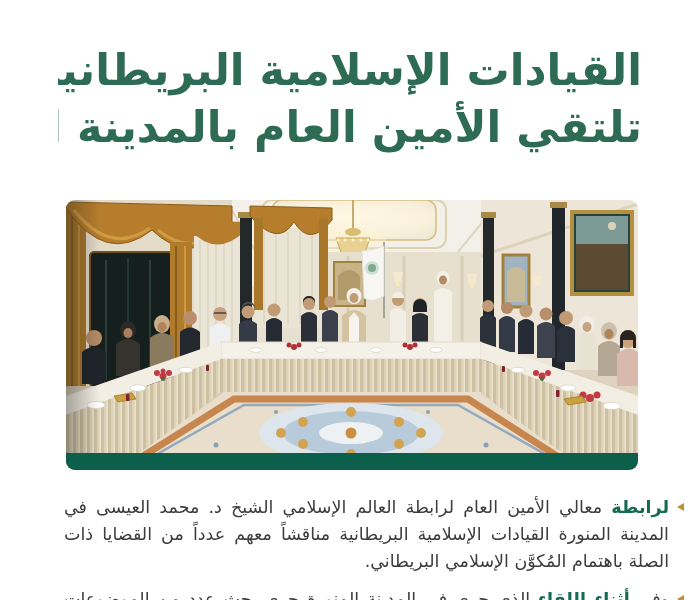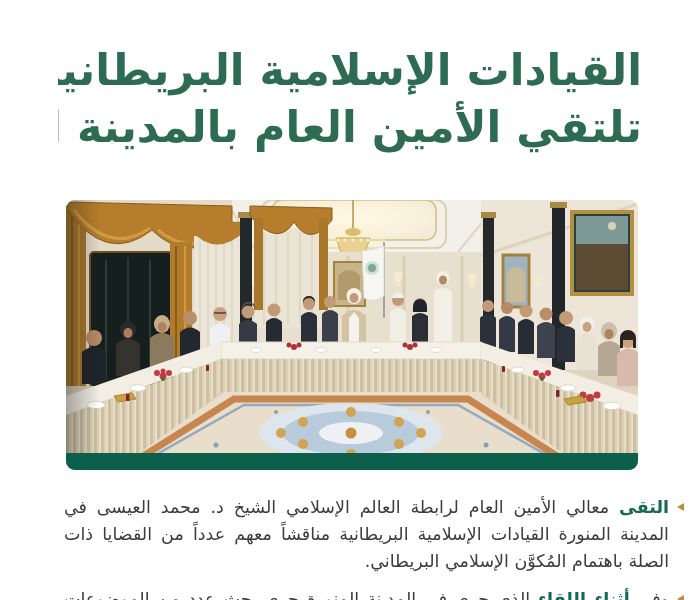--- a/index.html
+++ b/index.html
@@ -332,21 +332,21 @@
         </g>
       </g>
 
       <rect x="0" y="0" width="34" height="270" fill="url(#vignL)"></rect>
       <rect x="0" y="253" width="572" height="17" fill="#0b5f4b"></rect>
     </svg>
   </div>
 
   <div class="para para-1">
     <span class="bullet"></span>
-    <p class="para-text" style="margin:0"><span class="lead">التقى</span><span> معالي الأمين العام لرابطة العالم الإسلامي الشيخ د. محمد العيسى في المدينة المنورة القيادات الإسلامية البريطانية مناقشاً معهم عدداً من القضايا ذات الصلة باهتمام المُكوَّن الإسلامي البريطاني.</span></p>
+    <p class="para-text" style="margin:0"><span class="lead">لرابطة</span><span> معالي الأمين العام لرابطة العالم الإسلامي الشيخ د. محمد العيسى في المدينة المنورة القيادات الإسلامية البريطانية مناقشاً معهم عدداً من القضايا ذات الصلة باهتمام المُكوَّن الإسلامي البريطاني.</span></p>
   </div>
 
   <div class="para para-2">
     <span class="bullet"></span>
     <p class="para-text" style="margin:0"><span>وفي </span><span class="lead">أثناء اللقاء</span><span> الذي جرى في المدينة المنورة جرى بحث عددٍ من الموضوعات ذات الاهتمام المشترك في العالم الإسلامي.</span></p>
   </div>
 
 </div>
 
 </body></html>

